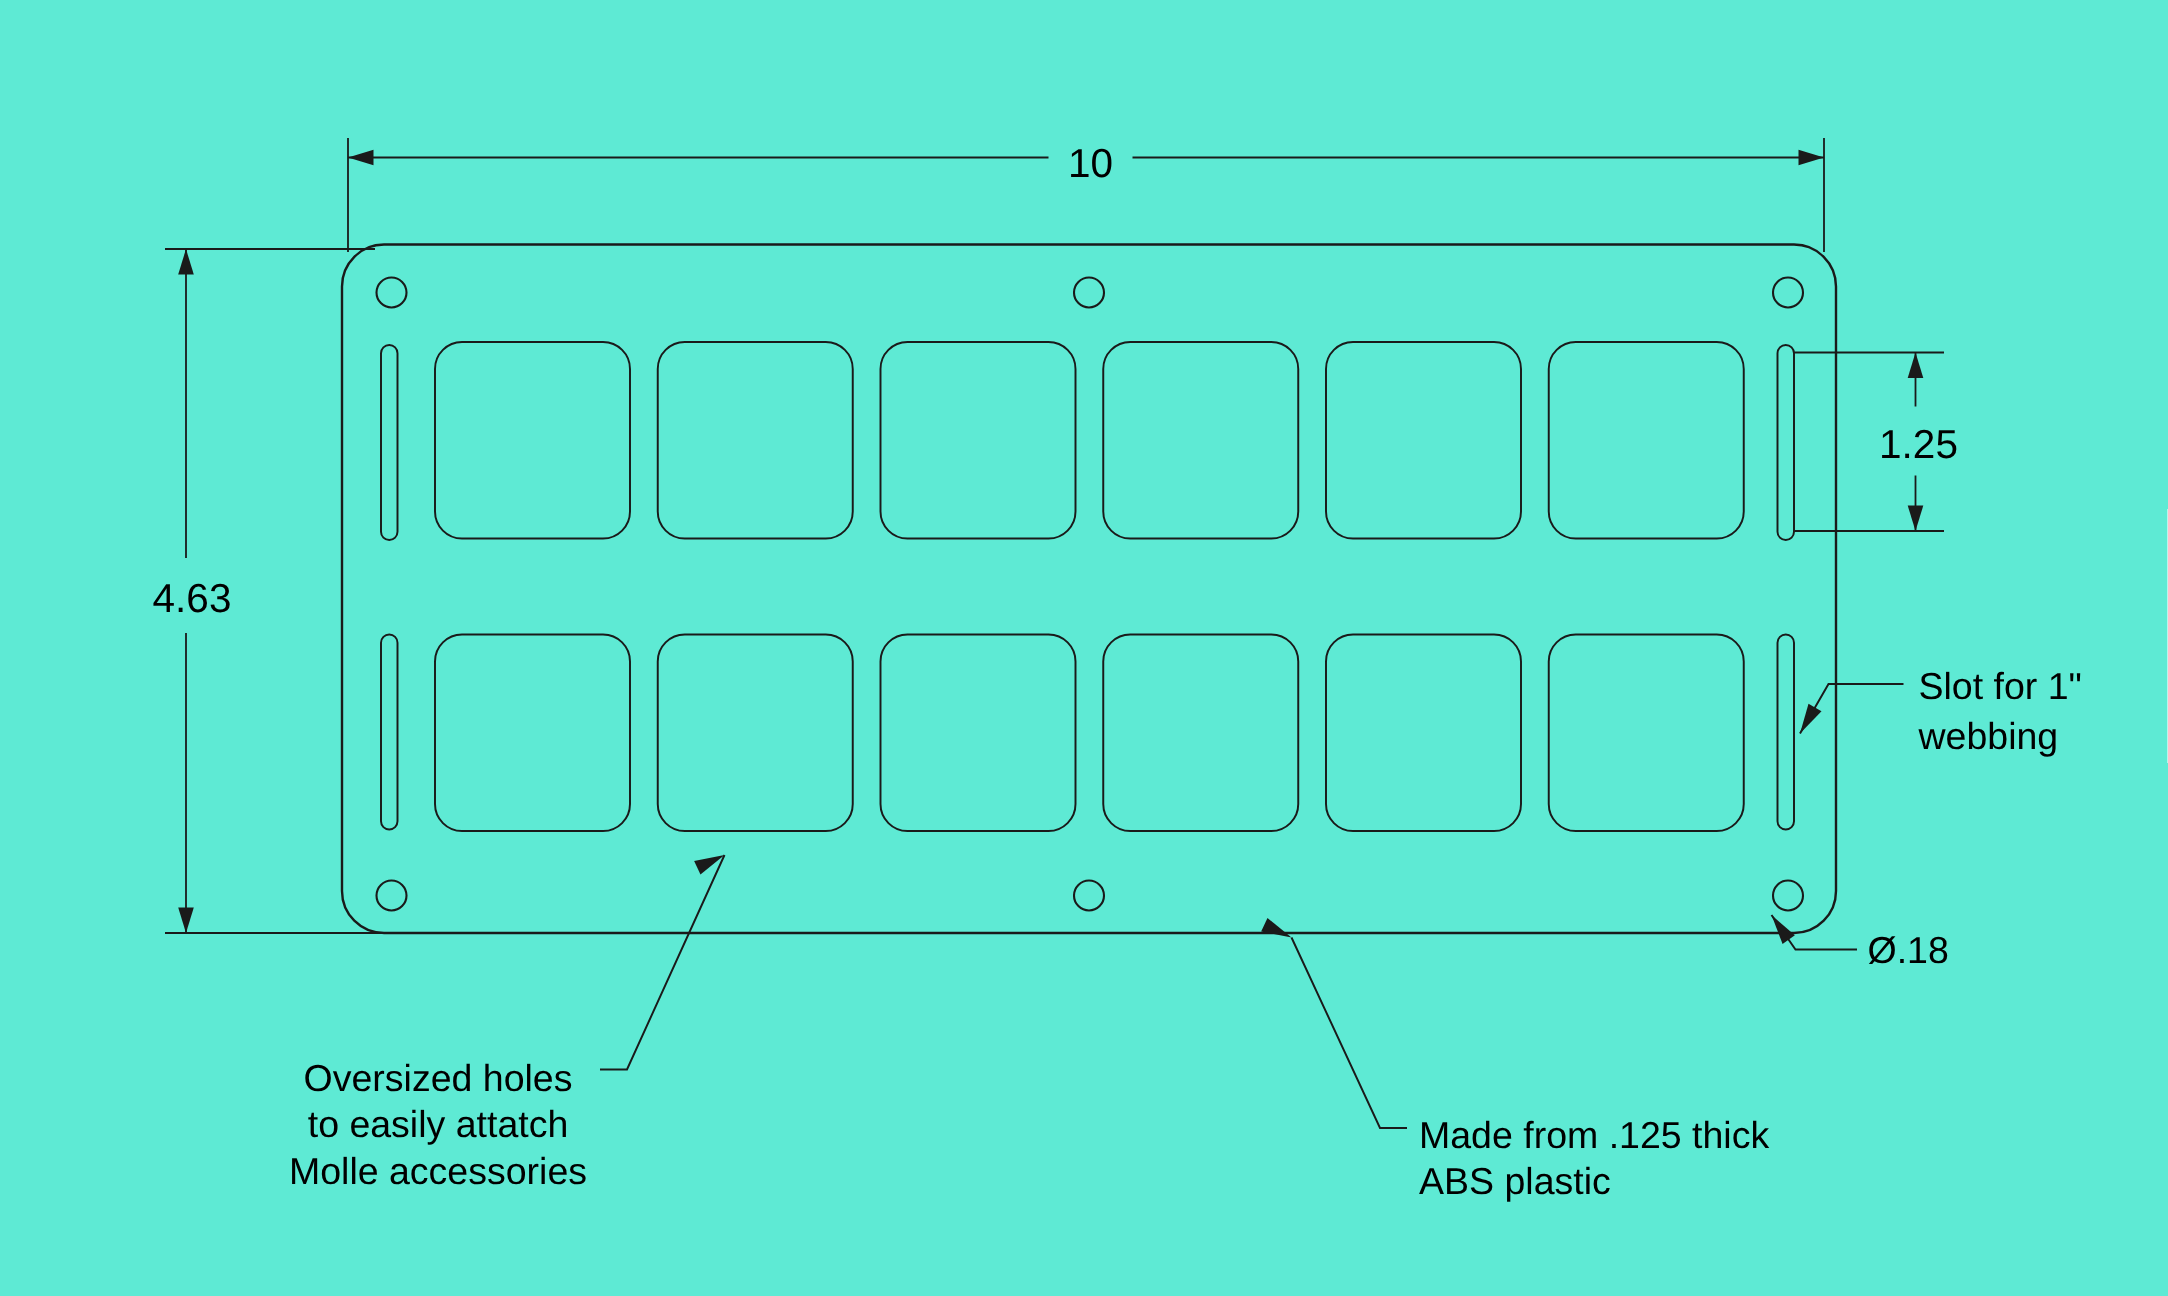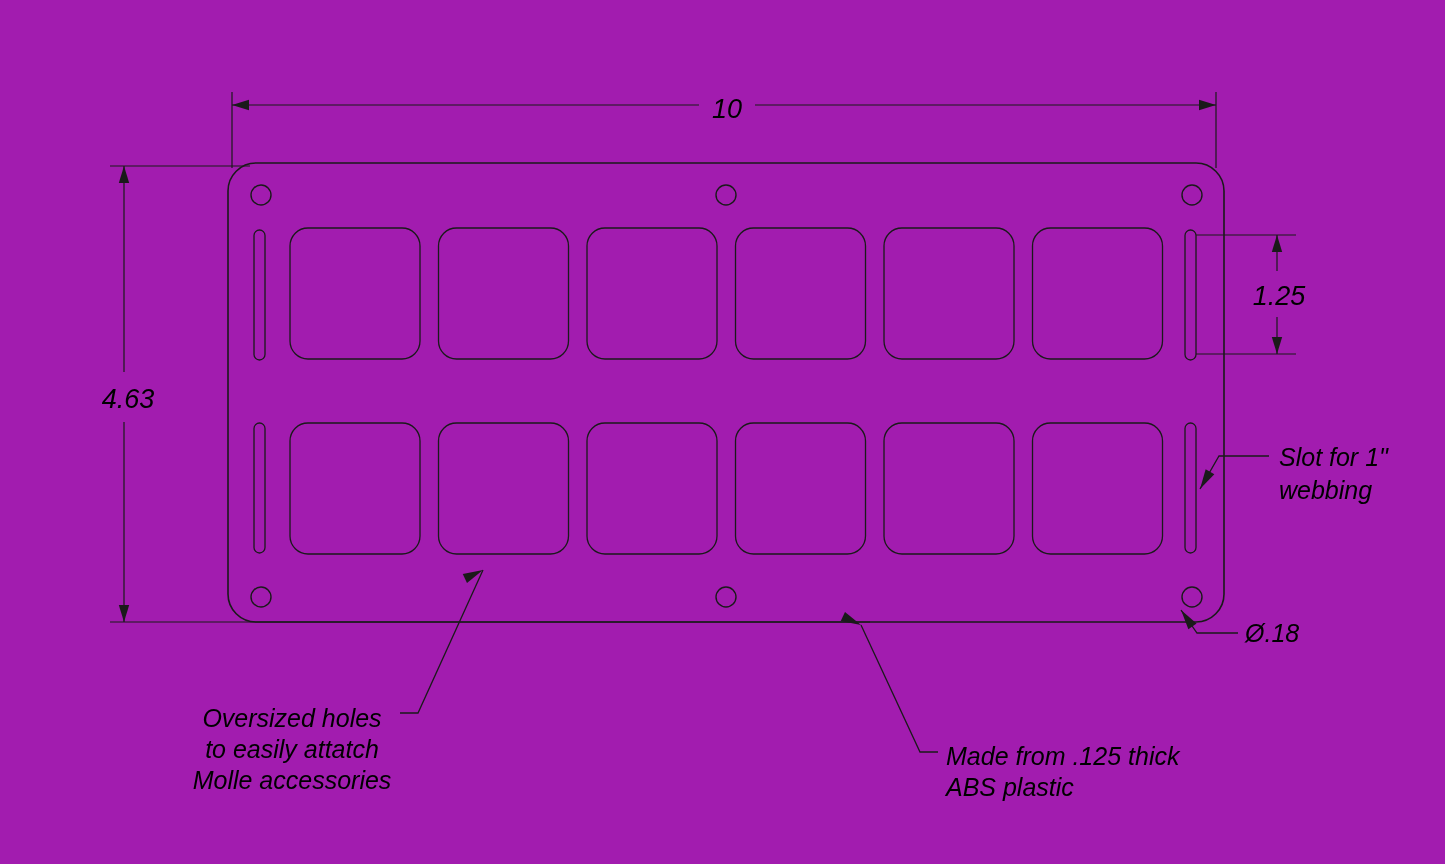--- a/index.html
+++ b/index.html
@@ -1,18 +1,18 @@
 <!DOCTYPE html>
 <html><head>
 <meta charset="utf-8">
 <style>
   html,body{margin:0;padding:0;background:#ffffff;}
   body{width:1445px;height:864px;overflow:hidden;
        font-family:"Liberation Sans",sans-serif;color:#000;}
-  #stage{position:relative;width:1445px;height:864px;background:#a21caf;font-style:italic;}
+  #stage{position:relative;width:1445px;height:864px;background:#5eead4;}
   svg{display:block;}
   .dimtext{font-family:"Liberation Sans",sans-serif;font-size:27px;fill:#000;}
   .notetext{font-family:"Liberation Sans",sans-serif;font-size:25px;fill:#000;}
 </style>
 </head>
 <body>
 
 <div id="stage">
   <svg id="dwg" width="1445" height="864" viewBox="0 0 1445 864" xmlns="http://www.w3.org/2000/svg">
       <rect x="228" y="163" width="996" height="459" rx="28" ry="28" fill="none" stroke="#1a1a1a" stroke-width="1.6"></rect>

